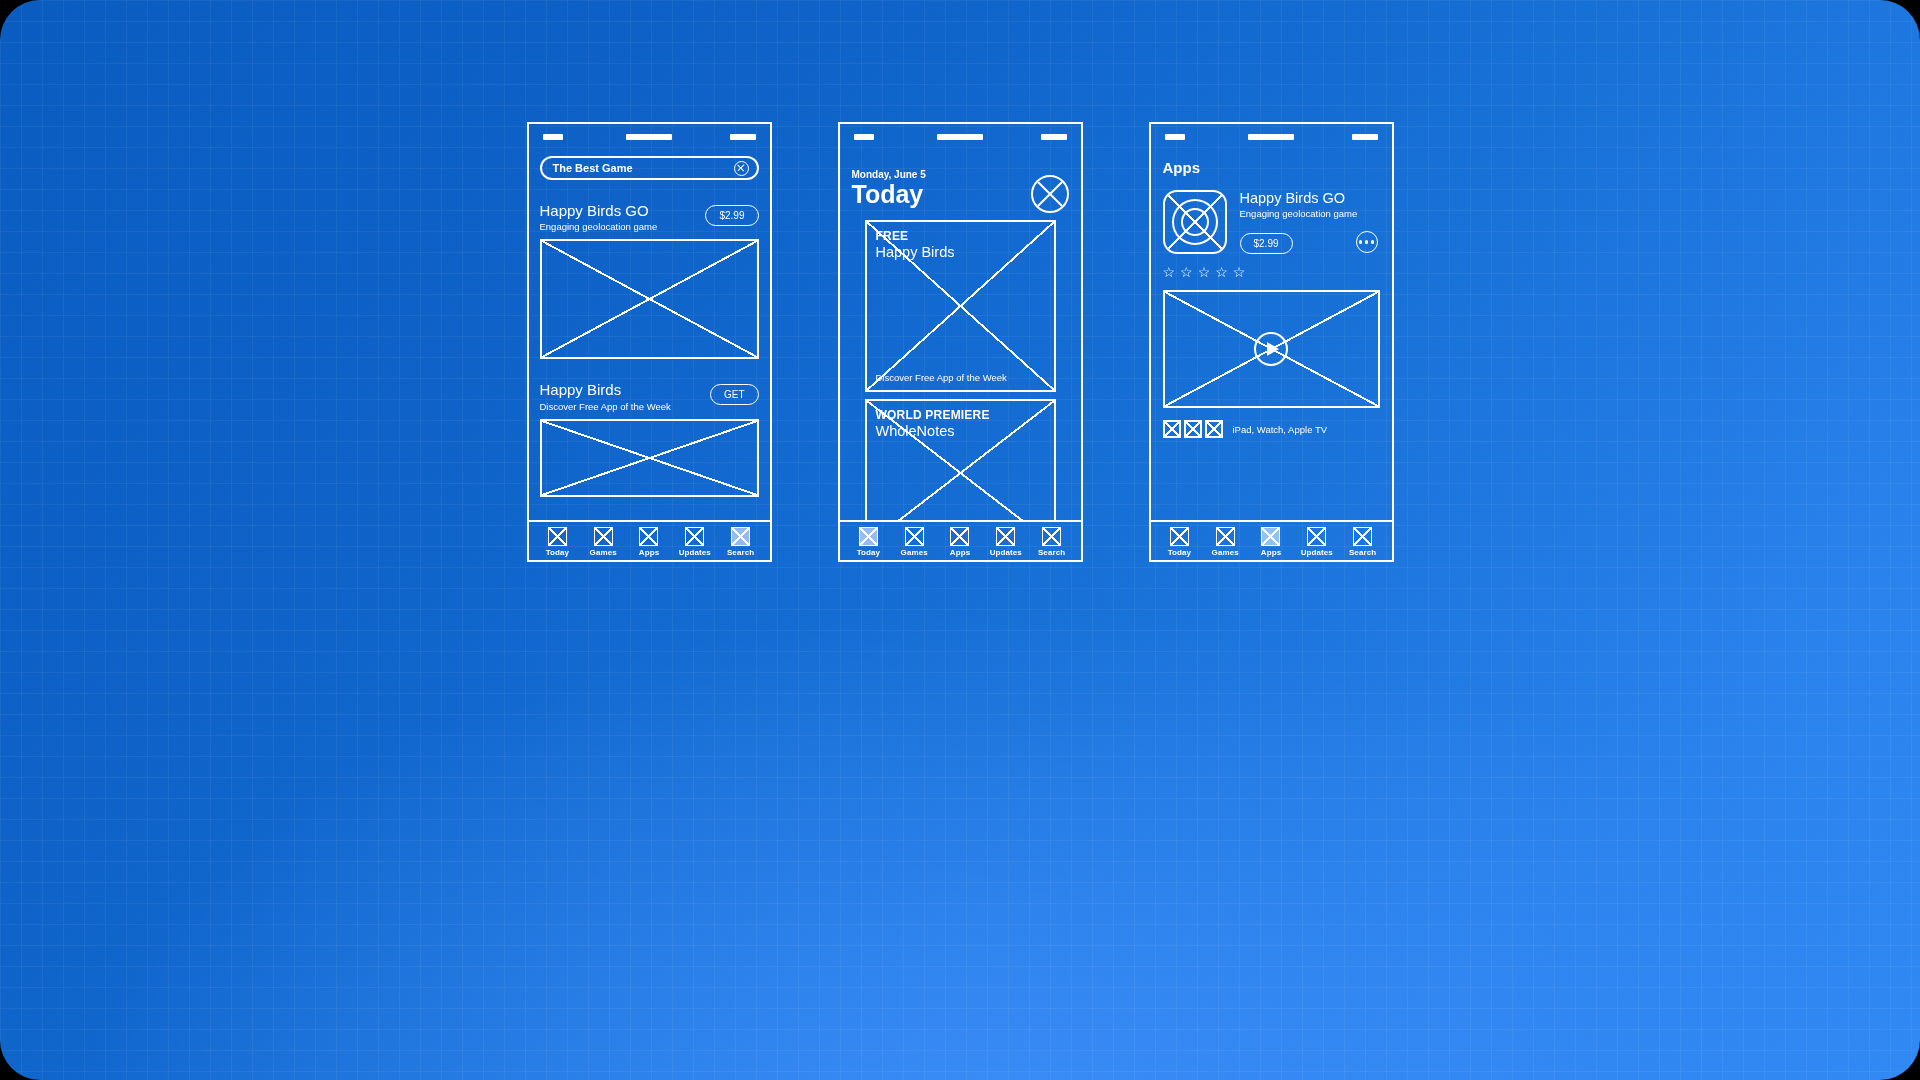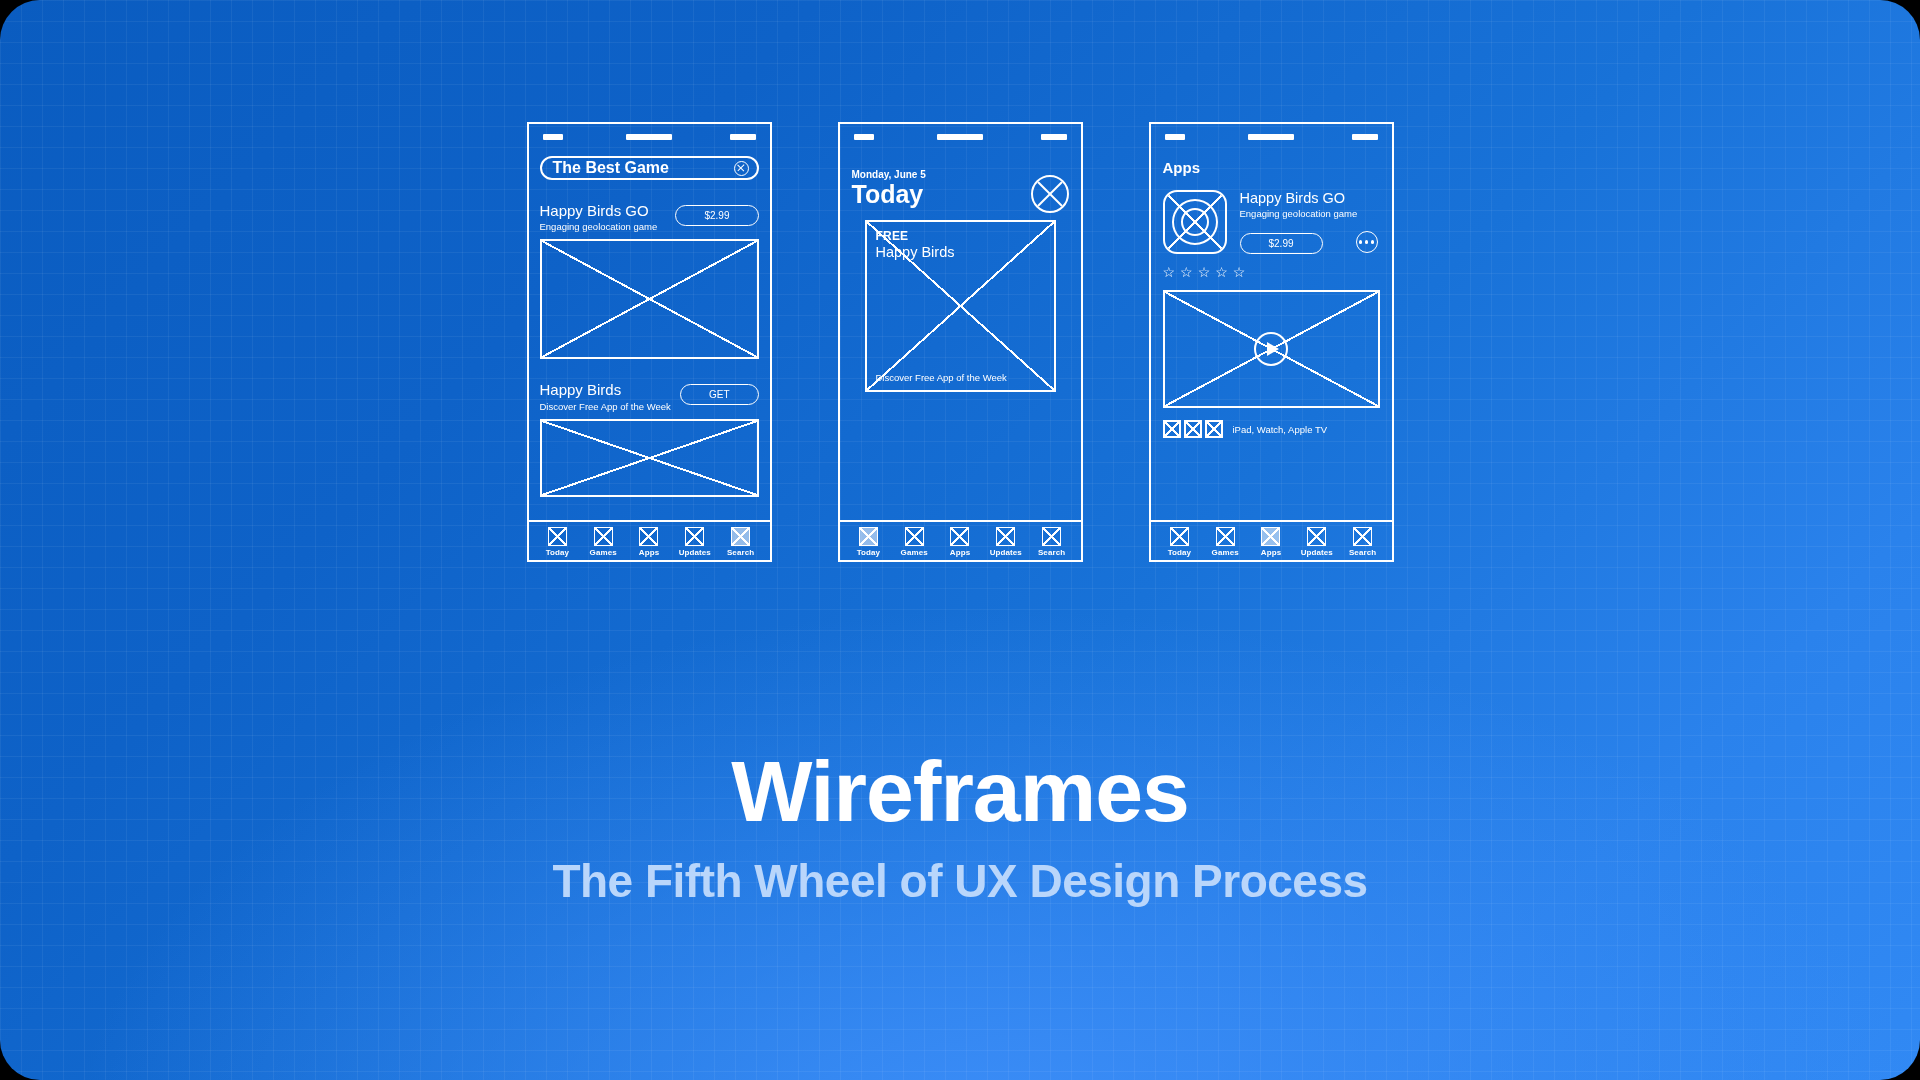--- a/index.html
+++ b/index.html
@@ -71,35 +71,35 @@
   .tab-ico::before{ background-image:linear-gradient(to bottom right, transparent calc(50% - .8px), #fff calc(50% - .8px), #fff calc(50% + .8px), transparent calc(50% + .8px)); }
   .tab-ico::after{ background-image:linear-gradient(to bottom left, transparent calc(50% - .8px), #fff calc(50% - .8px), #fff calc(50% + .8px), transparent calc(50% + .8px)); }
   .tab.active .tab-ico{ background:rgba(255,255,255,.55); }
   .tab-lbl{ color:#fff; font-size:8px; font-weight:700; letter-spacing:.1px; }
 
   
   .searchbar{
     margin:6px 11px 0; height:24px; border:2px solid #fff; border-radius:13px;
     display:flex; align-items:center; justify-content:space-between; padding:0 8px 0 11px;
   }
-  .searchbar .txt{ color:#fff; font-size:16px; font-weight:700; }
+  .searchbar .txt{ color:#fff; font-size:11px; font-weight:700; }
   .circle-x{ width:15px; height:15px; border:1.5px solid #fff; border-radius:50%; position:relative; flex:0 0 auto; }
   .circle-x::before,.circle-x::after{
     content:""; position:absolute; left:50%; top:50%; width:1.4px; height:72%;
     background:#fff; transform-origin:center;
   }
   .circle-x::before{ transform:translate(-50%,-50%) rotate(45deg); }
   .circle-x::after{ transform:translate(-50%,-50%) rotate(-45deg); }
 
   .app-row{ margin:22px 11px 0; display:flex; align-items:flex-start; justify-content:space-between; }
   .app-name{ color:#fff; font-size:15px; font-weight:400; line-height:1.15; }
   .app-sub{ color:#fff; font-size:9.5px; font-weight:400; margin-top:2px; }
   .pill{
     border:1.8px solid #fff; border-radius:12px; color:#fff;
-    font-size:10px; padding:4px 28px; white-space:nowrap; margin-top:3px;
+    font-size:10px; padding:4px 13px; white-space:nowrap; margin-top:3px;
   }
   .shot{ margin:7px 11px 0; height:120px; }
   .shot2{ margin:7px 11px 0; height:78px; }
 
   
   .p2-head{ margin:19px 12px 0; display:flex; justify-content:space-between; align-items:flex-start; }
   .p2-date{ color:#fff; font-size:10px; font-weight:700; }
   .p2-today{ color:#fff; font-size:25px; font-weight:700; line-height:1.05; margin-top:1px; }
   .avatar{ width:38px; height:38px; border:2px solid #fff; border-radius:50%; position:relative; margin-top:6px; }
   .avatar::before,.avatar::after{
@@ -241,20 +241,26 @@
         </div>
 
         <div class="wirebox card" style="height:172px">
           <div class="card-txt">
             <div class="card-kicker">FREE</div>
             <div class="card-title">Happy Birds</div>
           </div>
           <div class="card-foot">Discover Free App of the Week</div>
         </div>
 
+        <div class="wirebox card" style="height:148px">
+          <div class="card-txt">
+            <div class="card-kicker">WORLD PREMIERE</div>
+            <div class="card-title">WholeNotes</div>
+          </div>
+        </div>
       </div>
 
       <div class="tabbar">
         <div class="tab active">
           <span class="tab-ico"></span>
           <span class="tab-lbl">Today</span>
         </div>
         <div class="tab">
           <span class="tab-ico"></span>
           <span class="tab-lbl">Games</span>
@@ -344,17 +350,13 @@
         </div>
         <div class="tab">
           <span class="tab-ico"></span>
           <span class="tab-lbl">Search</span>
         </div>
       </div>
     </div>
 
   </div>
 
-  <div class="footer">
-    <div class="headline">Wireframes</div>
-    <div class="subhead">The Fifth Wheel of UX Design Process</div>
-  </div>
 </div>
 
 </body></html>

